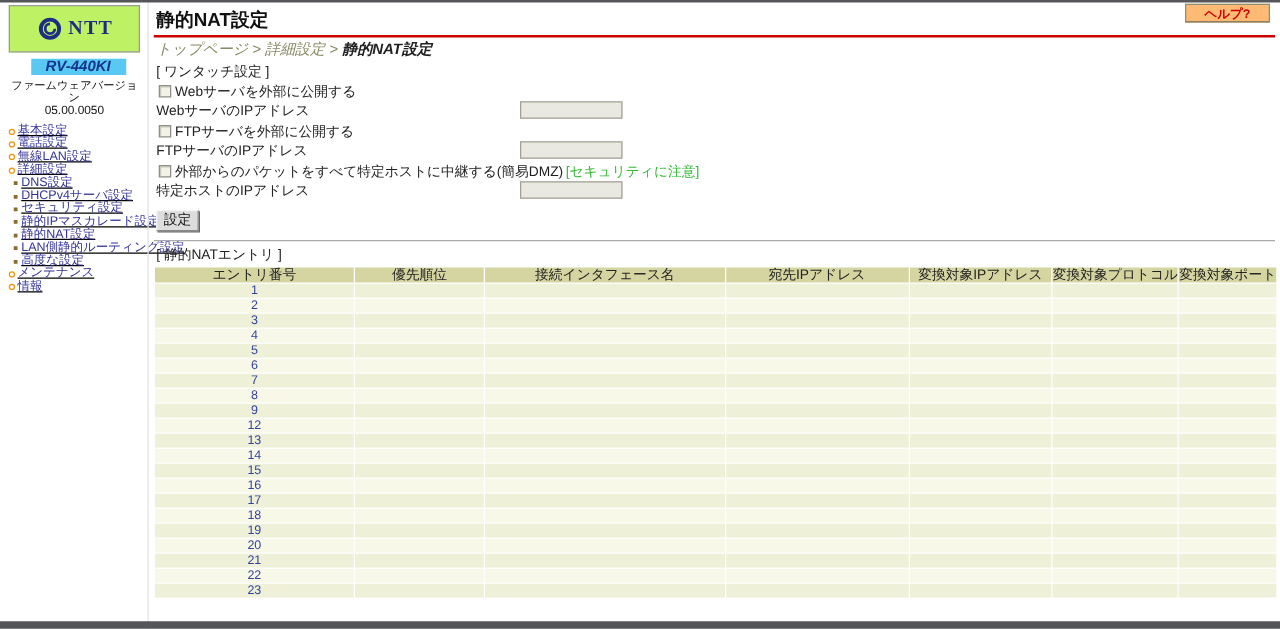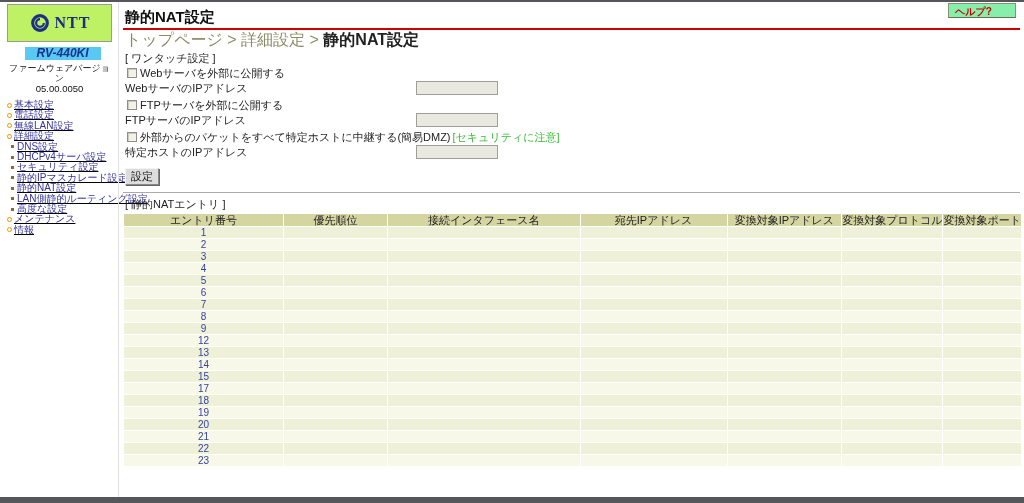--- a/index.html
+++ b/index.html
@@ -29,24 +29,24 @@
   .nav-item{display:flex;align-items:center;line-height:10.4px;height:10.4px;cursor:pointer;}
   .nav-item span.lbl{font-size:10px;color:var(--navy);white-space:nowrap;}
   .bullet{flex:0 0 auto;}
   .bullet.top{width:5px;height:5px;border:1.5px solid #f59300;border-radius:50%;margin-right:2px;background:#fff;}
   .bullet.sub{width:3px;height:3px;background:#8a6a30;margin:0 3px 0 4px;}
 
   
   .content{flex:1;padding:4px 2px 0 4px;border-left:1px solid #e2e2e2;position:relative;}
   .page-title{font-size:15px;font-weight:bold;color:#111;margin:2px 0 3px 2px;line-height:17px;}
   .red-rule{height:2px;background:var(--accent-red);margin-right:2px;}
-  .help-btn{position:absolute;top:1px;right:8px;width:68px;height:15px;background:#86efac;
+  .help-btn{position:absolute;top:1px;right:8px;width:68px;height:15px;background:#fdba74;
     border:1px solid #8f8f73;border-bottom-color:#6d6d55;font-size:10px;font-weight:bold;
-    color:var(--accent-red);text-align:left;line-height:13px;cursor:pointer;}
-  .breadcrumb{font-size:16px;margin:4px 0 7px 2px;line-height:11px;}
+    color:var(--accent-red);text-align:center;line-height:13px;cursor:pointer;}
+  .breadcrumb{font-size:12px;margin:4px 0 7px 2px;line-height:11px;font-style:italic;}
   .bc-link{color:#8a8a66;cursor:pointer;}
   .bc-sep{color:#8a8a66;}
   .bc-cur{color:#222;font-weight:bold;}
   .section-title{font-size:11px;color:#222;line-height:13px;margin-left:2px;}
   .cb-line{display:flex;align-items:center;height:16px;margin-left:4px;}
   .checkbox{width:10px;height:10px;background:#f2f2ea;border:1px solid #8f8f85;
     box-shadow:inset 1px 1px 0 #c9c9bd;margin-right:3px;cursor:pointer;flex:0 0 auto;}
   .cb-label{font-size:11px;color:#222;white-space:nowrap;}
   .warning{font-size:11px;color:var(--green);margin-left:2px;white-space:nowrap;}
   .field-line{display:flex;height:16px;margin-left:2px;}
@@ -314,20 +314,29 @@
           <tr>
             <td class="entry-no">15</td>
             <td></td>
             <td></td>
             <td></td>
             <td></td>
             <td></td>
             <td></td>
           </tr>
           <tr>
+            <td class="entry-no">16</td>
+            <td></td>
+            <td></td>
+            <td></td>
+            <td></td>
+            <td></td>
+            <td></td>
+          </tr>
+          <tr>
             <td class="entry-no">17</td>
             <td></td>
             <td></td>
             <td></td>
             <td></td>
             <td></td>
             <td></td>
           </tr>
           <tr>
             <td class="entry-no">18</td>

